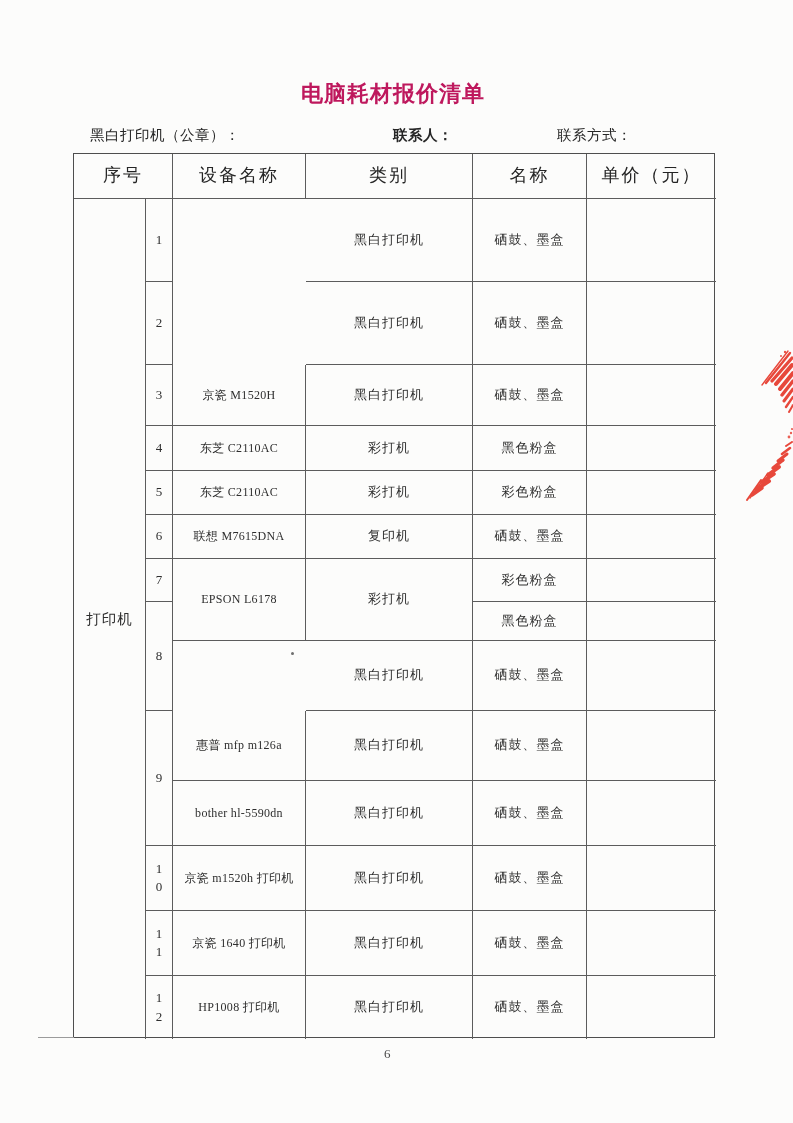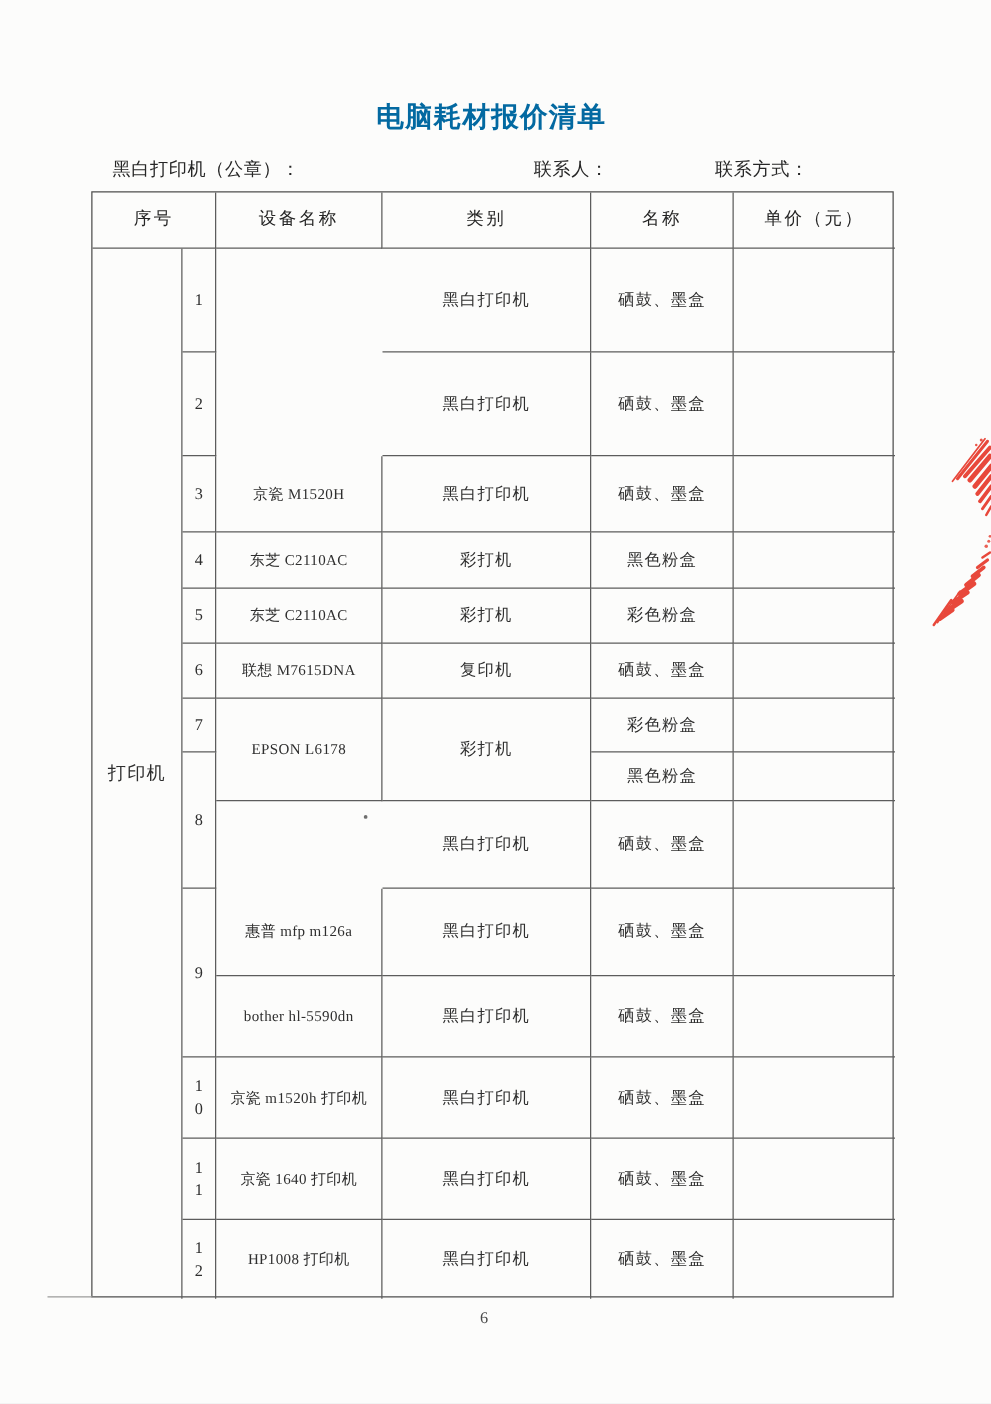--- a/index.html
+++ b/index.html
@@ -5,43 +5,43 @@
   html,body{margin:0;padding:0;background:#e8e8e8;}
   .sheet{
     position:relative;width:793px;height:1123px;margin:0 auto;
     background:#fcfcfb;overflow:hidden;
     font-family:"Liberation Serif","DejaVu Serif",serif;
     color:#2e2e2e;
   }
   .doc-title{
     position:absolute;top:79px;left:0;width:786px;text-align:center;
     font-family:"Liberation Sans","DejaVu Sans",sans-serif;
-    font-weight:bold;font-size:22px;letter-spacing:1px;color:#0369a1;
+    font-weight:bold;font-size:22px;letter-spacing:1px;color:#be185d;
   }
   .info-label{position:absolute;top:126px;font-size:14.5px;color:#262626;letter-spacing:0.5px;}
   .info-unit{left:90px;}
-  .info-contact{left:427px;}
-  .info-method{left:572px;}
+  .info-contact{left:393px;font-weight:bold;}
+  .info-method{left:557px;}
 
   .quote-table{
     position:absolute;left:73px;top:153px;width:642px;height:885px;
     display:grid;
     grid-template-columns:72px 27px 133px 167px 114px 129px;
     grid-template-rows:45px 83px 83px 61px 45px 44px 44px 43px 39px 70px 70px 65px 65px 65px 63px;
     border:1.5px solid #4e4e4e;
     box-sizing:border-box;
     background:transparent;
   }
   .tc{
     border-right:1px solid #5c5c5c;border-bottom:1px solid #5c5c5c;
     display:flex;align-items:center;justify-content:center;
     font-size:13px;text-align:center;line-height:1.4;
     overflow:hidden;
   }
-  .tc.hd{font-size:14px;letter-spacing:2px;color:#252525;}
+  .tc.hd{font-size:18px;letter-spacing:2px;color:#252525;}
   .tc.dev{font-size:12px;letter-spacing:0.3px;padding:0 2px;}
   .tc.num{padding:0 8px;word-break:break-all;line-height:1.4;}
   .tc.name{letter-spacing:1px;}
   .tc.cat{letter-spacing:1px;}
   .tc.group{font-size:14.5px;letter-spacing:1px;}
   .tc.no-r{border-right:none;}
   .tc.no-b{border-bottom:none;}
 
   .page-num{position:absolute;left:384px;top:1046px;font-size:13px;color:#4a4a4a;}
   .stamp{position:absolute;pointer-events:none;}

